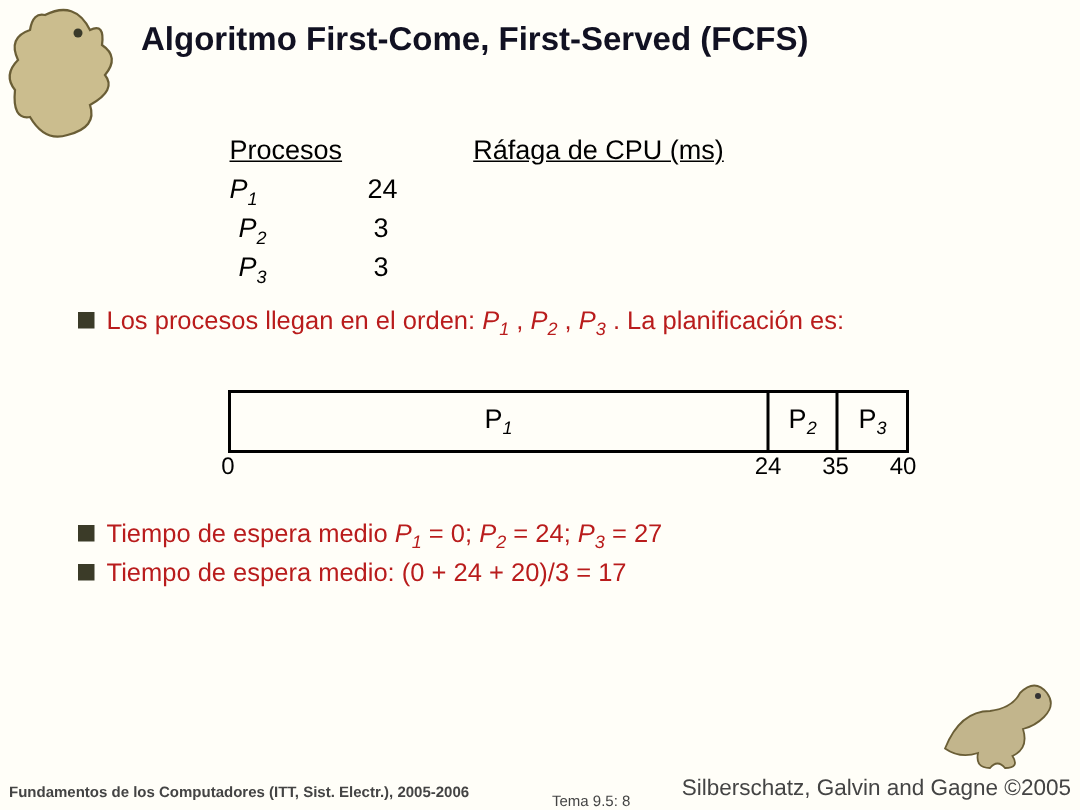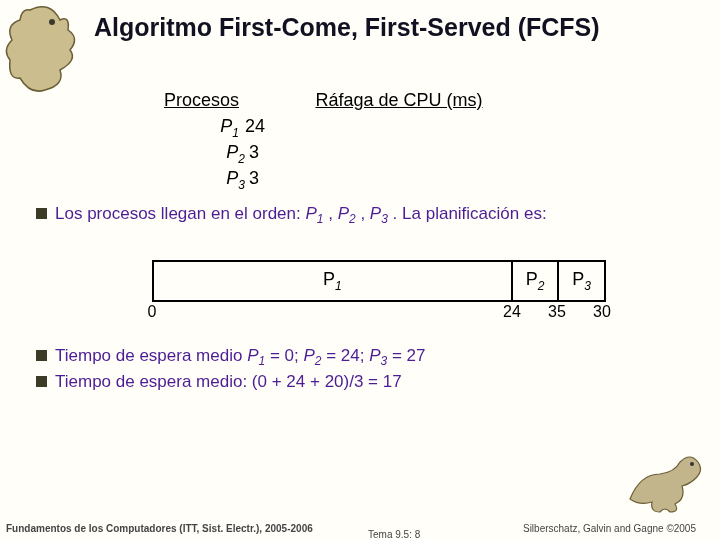--- a/index.html
+++ b/index.html
@@ -15,39 +15,39 @@
     position: absolute;
     left: 0;
     top: 0;
     width: 88px;
     height: 98px;
   }
   .title {
     position: absolute;
     left: 94px;
     top: 13px;
-    font-size: 25px;
+    font-size: 22px;
     font-weight: bold;
     color: #112;
   }
   .table-area {
     position: absolute;
     left: 153px;
     top: 90px;
     font-size: 18px;
     color: #000;
   }
   .table-row {
     display: flex;
     height: 26px;
     align-items: baseline;
   }
   .col-proc {
     width: 86px;
-    text-align: right;
+    text-align: left;
   }
   .col-burst {
     width: 180px;
     text-align: center;
   }
   .hdr {
     text-decoration: underline;
     font-weight: normal;
   }
   .proc-label {
@@ -55,23 +55,23 @@
   }
   .sub {
     font-style: italic;
     font-size: 12px;
     vertical-align: sub;
   }
   .pval { margin-left: 6px; }
 
   .bullet-line {
     position: absolute;
-    left: 36px;
+    left: 52px;
     font-size: 17px;
-    color: #4c1d95;
+    color: #b91c1c;
   }
   .bullet-sq {
     display: inline-block;
     width: 11px;
     height: 11px;
     background: #3b3b28;
     margin-right: 8px;
     vertical-align: 0px;
   }
 
@@ -118,23 +118,23 @@
   }
   .footer-center {
     position: absolute;
     left: 368px;
     bottom: 0;
     font-size: 10px;
     color: #444;
   }
   .footer-right {
     position: absolute;
-    right: 24px;
+    right: 6px;
     bottom: 6px;
-    font-size: 10px;
+    font-size: 15px;
     color: #444;
   }
   .dino-bottom {
     position: absolute;
     right: 10px;
     bottom: 26px;
     width: 90px;
     height: 70px;
   }
 </style>
@@ -181,21 +181,21 @@
   </div>
   <div style="flex:3">
     <span class="lbl"><span>P</span><span class="sub">3</span></span>
   </div>
 </div>
 
 <div class="gantt-ticks">
   <div class="tick" style="left:0">0</div>
   <div class="tick" style="left:80%">24</div>
   <div class="tick" style="left:90%">35</div>
-  <div class="tick" style="left:100%">30</div>
+  <div class="tick" style="left:100%">40</div>
 </div>
 
 <div class="bullet-line" style="top:346px">
   <span class="bullet-sq"></span><span>Tiempo de espera medio </span><span class="proc-label">P</span><span class="sub">1</span><span> = 0; </span><span class="proc-label">P</span><span class="sub">2</span><span> = 24; </span><span class="proc-label">P</span><span class="sub">3</span><span> = 27</span>
 </div>
 
 <div class="bullet-line" style="top:372px">
   <span class="bullet-sq"></span><span>Tiempo de espera medio:  (0 + 24 + 20)/3 = 17</span>
 </div>
 

